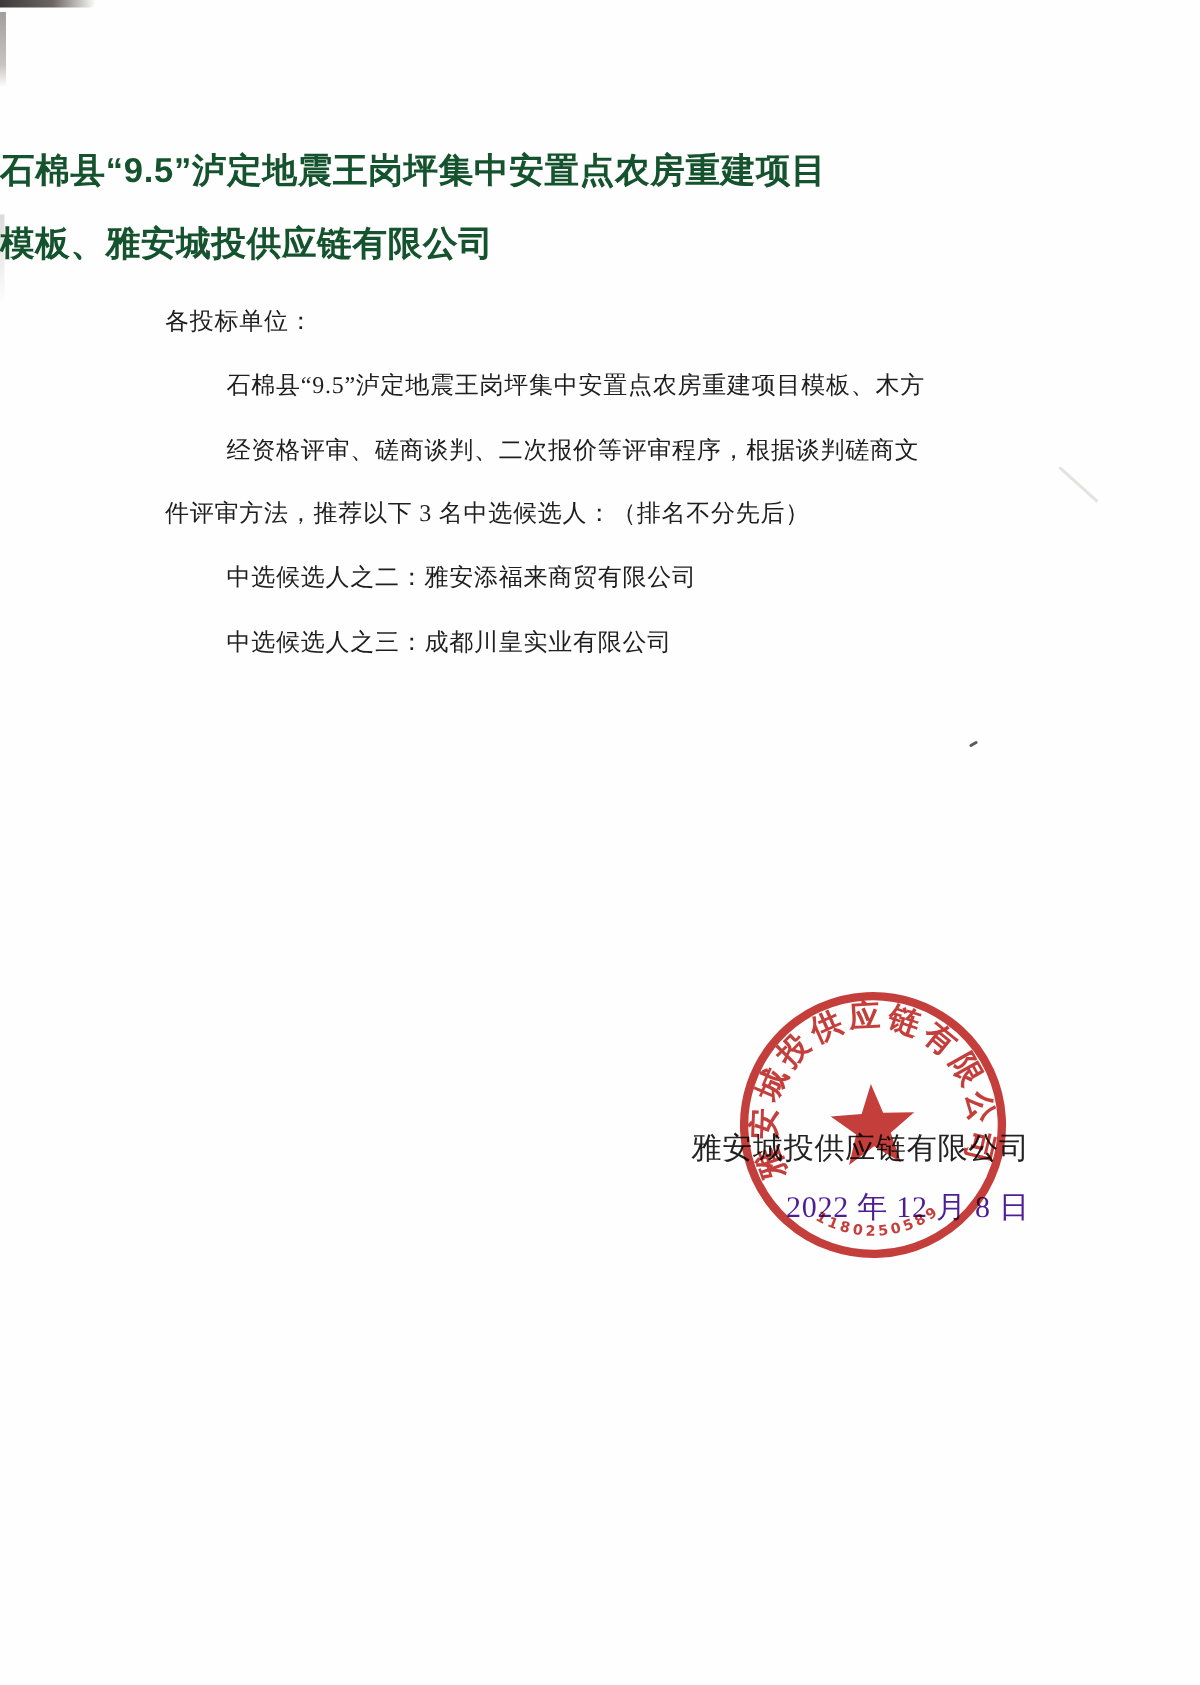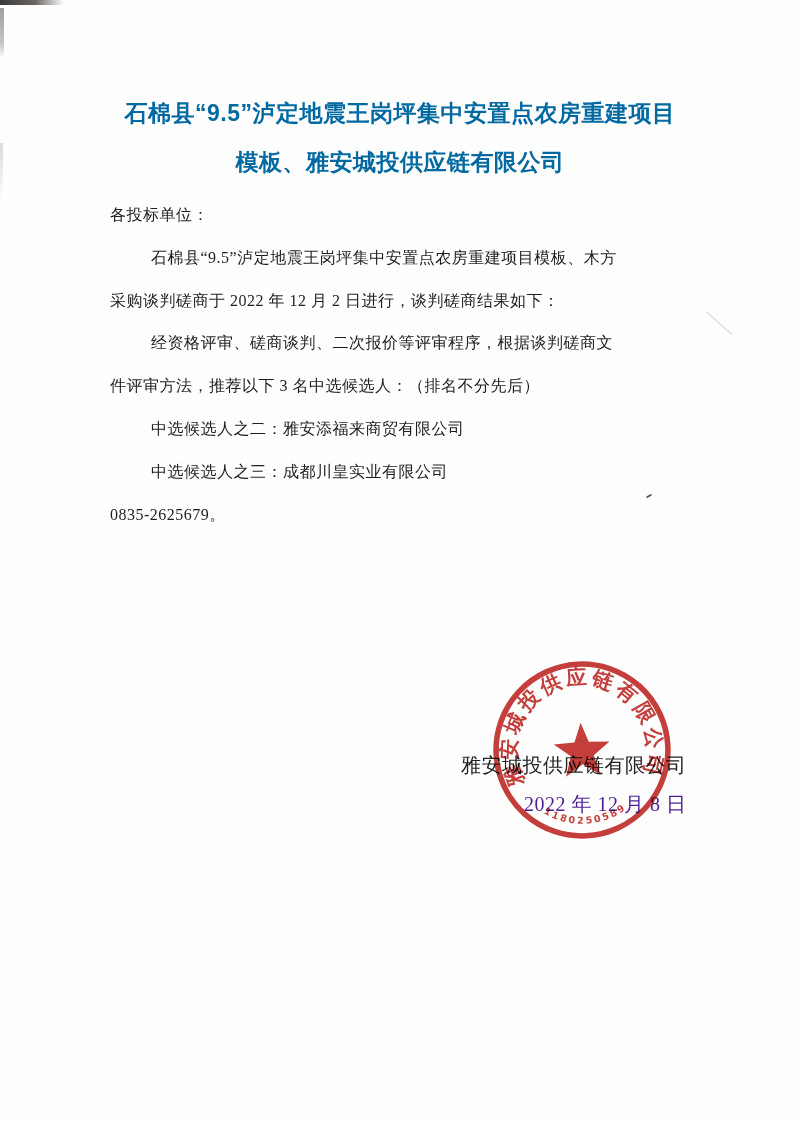--- a/index.html
+++ b/index.html
@@ -35,23 +35,23 @@
     position: absolute; left: 646px; top: 495px; width: 6px; height: 2px;
     background: #5a5a5a; transform: rotate(-30deg); border-radius: 2px;
   }
   .artifact-scratch {
     position: absolute; left: 702px; top: 322px; width: 34px; height: 2px;
     background: #dcdcda; transform: rotate(42deg); opacity: .8;
   }
 
   
   .title {
-    position: absolute; left: 0; width: 100%; text-align: center;
+    position: absolute; left: 0; width: 100%; text-align: left;
     font-family: "Liberation Sans", "DejaVu Sans", sans-serif;
-    font-weight: 700; font-size: 23px; letter-spacing: 0.5px; color: #0369a1;
+    font-weight: 700; font-size: 23px; letter-spacing: 0.5px; color: #14532d;
   }
   .title-1 { top: 98px; }
   .title-2 { top: 147px; }
 
   
   .body-text {
     position: absolute; left: 110px; top: 194px; width: 585px;
     font-size: 16px; letter-spacing: 0.5px; color: #1e1e1e;
   }
   .line { height: 42.8px; line-height: 42.8px; white-space: nowrap; }
@@ -94,26 +94,24 @@
   <div class="artifact-left-faint"></div>
   <div class="artifact-speck-1"></div>
   <div class="artifact-scratch"></div>
 
   <div class="title title-1">石棉县“9.5”泸定地震王岗坪集中安置点农房重建项目</div>
   <div class="title title-2">模板、雅安城投供应链有限公司</div>
 
   <div class="body-text">
     <div class="line">各投标单位：</div>
     <div class="line indent">石棉县“9.5”泸定地震王岗坪集中安置点农房重建项目模板、木方</div>
-    <div class="line">采购谈判磋商于 2022 年 12 月 2 日进行，谈判磋商结果如下：</div>
     <div class="line indent">经资格评审、磋商谈判、二次报价等评审程序，根据谈判磋商文</div>
     <div class="line">件评审方法，推荐以下 3 名中选候选人：（排名不分先后）</div>
     <div class="line indent">中选候选人之二：雅安添福来商贸有限公司</div>
     <div class="line indent">中选候选人之三：成都川皇实业有限公司</div>
-    <div class="line">0835-2625679。</div>
   </div>
 
   <div class="sig-company">雅安城投供应链有限公司</div>
   <div class="sig-date">2022 年 12 月 8 日</div>
 
   <div class="seal">
     <svg viewBox="0 0 184 184" xmlns="http://www.w3.org/2000/svg">
       <defs>
         <path id="arcTop" d="M 30.9,114.2 A 65,65 0 1 1 153.1,114.2" fill="none"></path>
         <path id="arcBottom" d="M 32.2,133.9 A 73,73 0 0 0 151.8,133.9" fill="none"></path>

